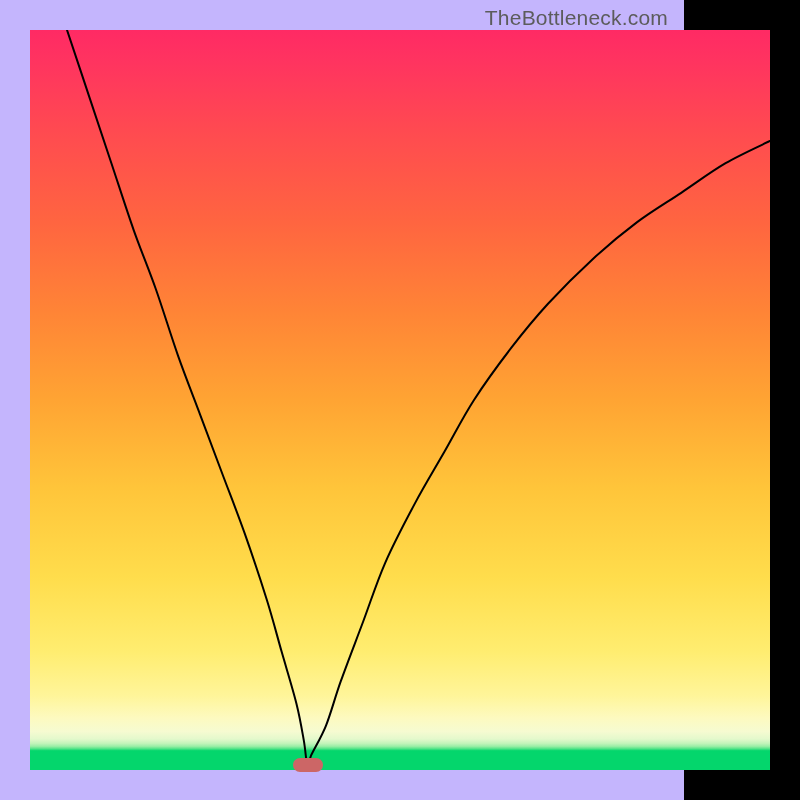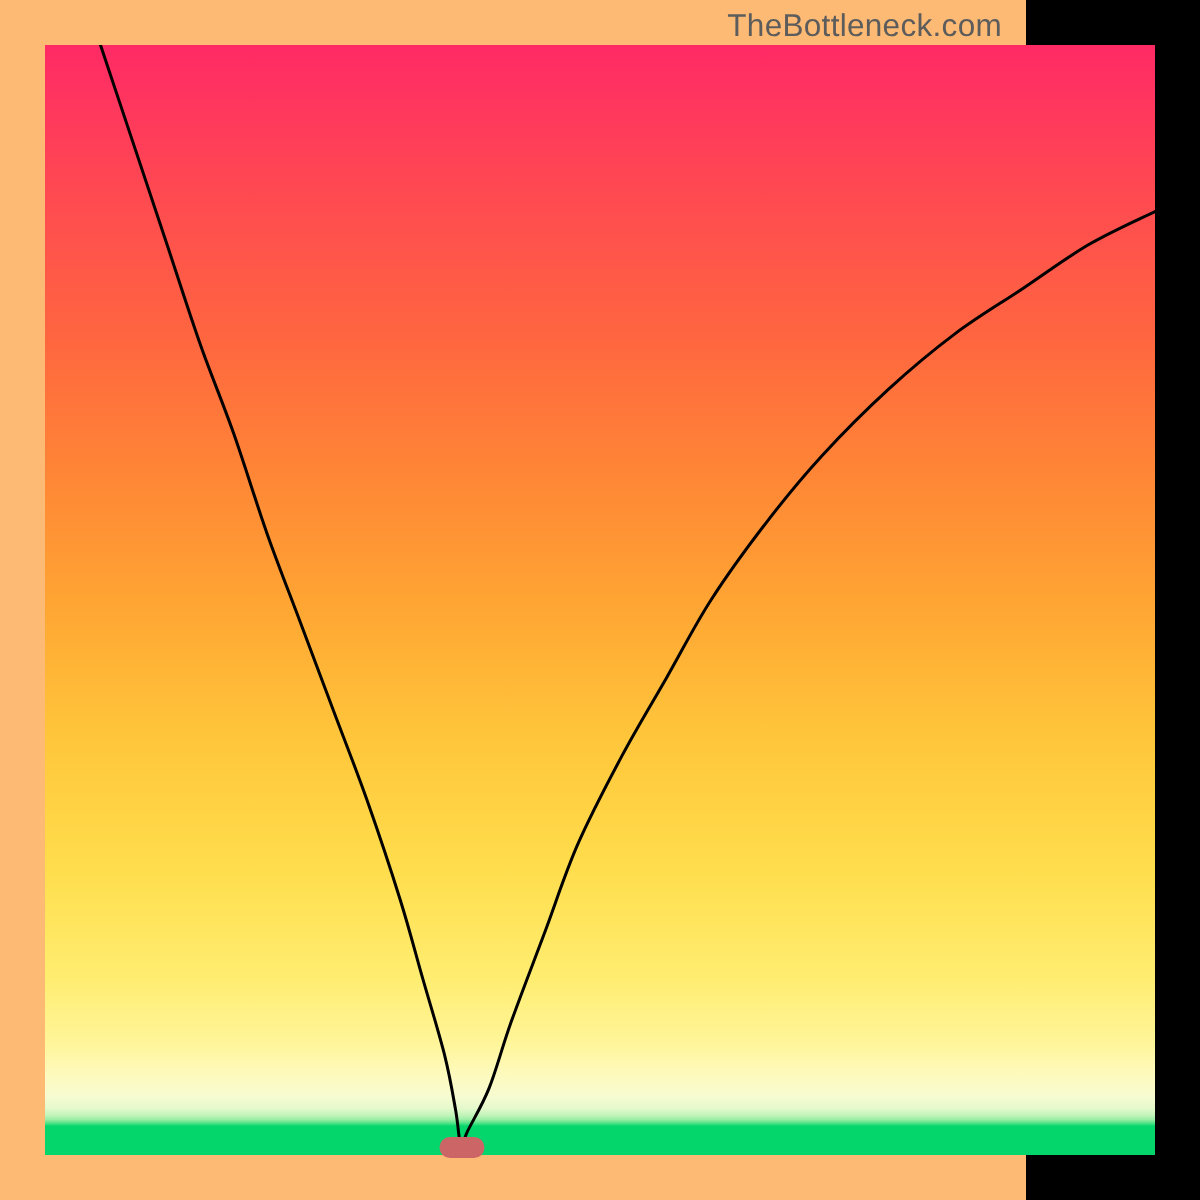--- a/index.html
+++ b/index.html
@@ -7,21 +7,21 @@
     padding: 0;
     width: 800px;
     height: 800px;
     background: #000;
     font-family: Arial, Helvetica, sans-serif;
   }
   .frame {
     position: relative;
     width: 684px;
     height: 800px;
-    background: #fdba74;
+    background: #c4b5fd;
   }
   .plot {
     position: absolute;
     left: 30px;
     top: 30px;
     width: 740px;
     height: 740px;
     
     background: linear-gradient(
       to top,

